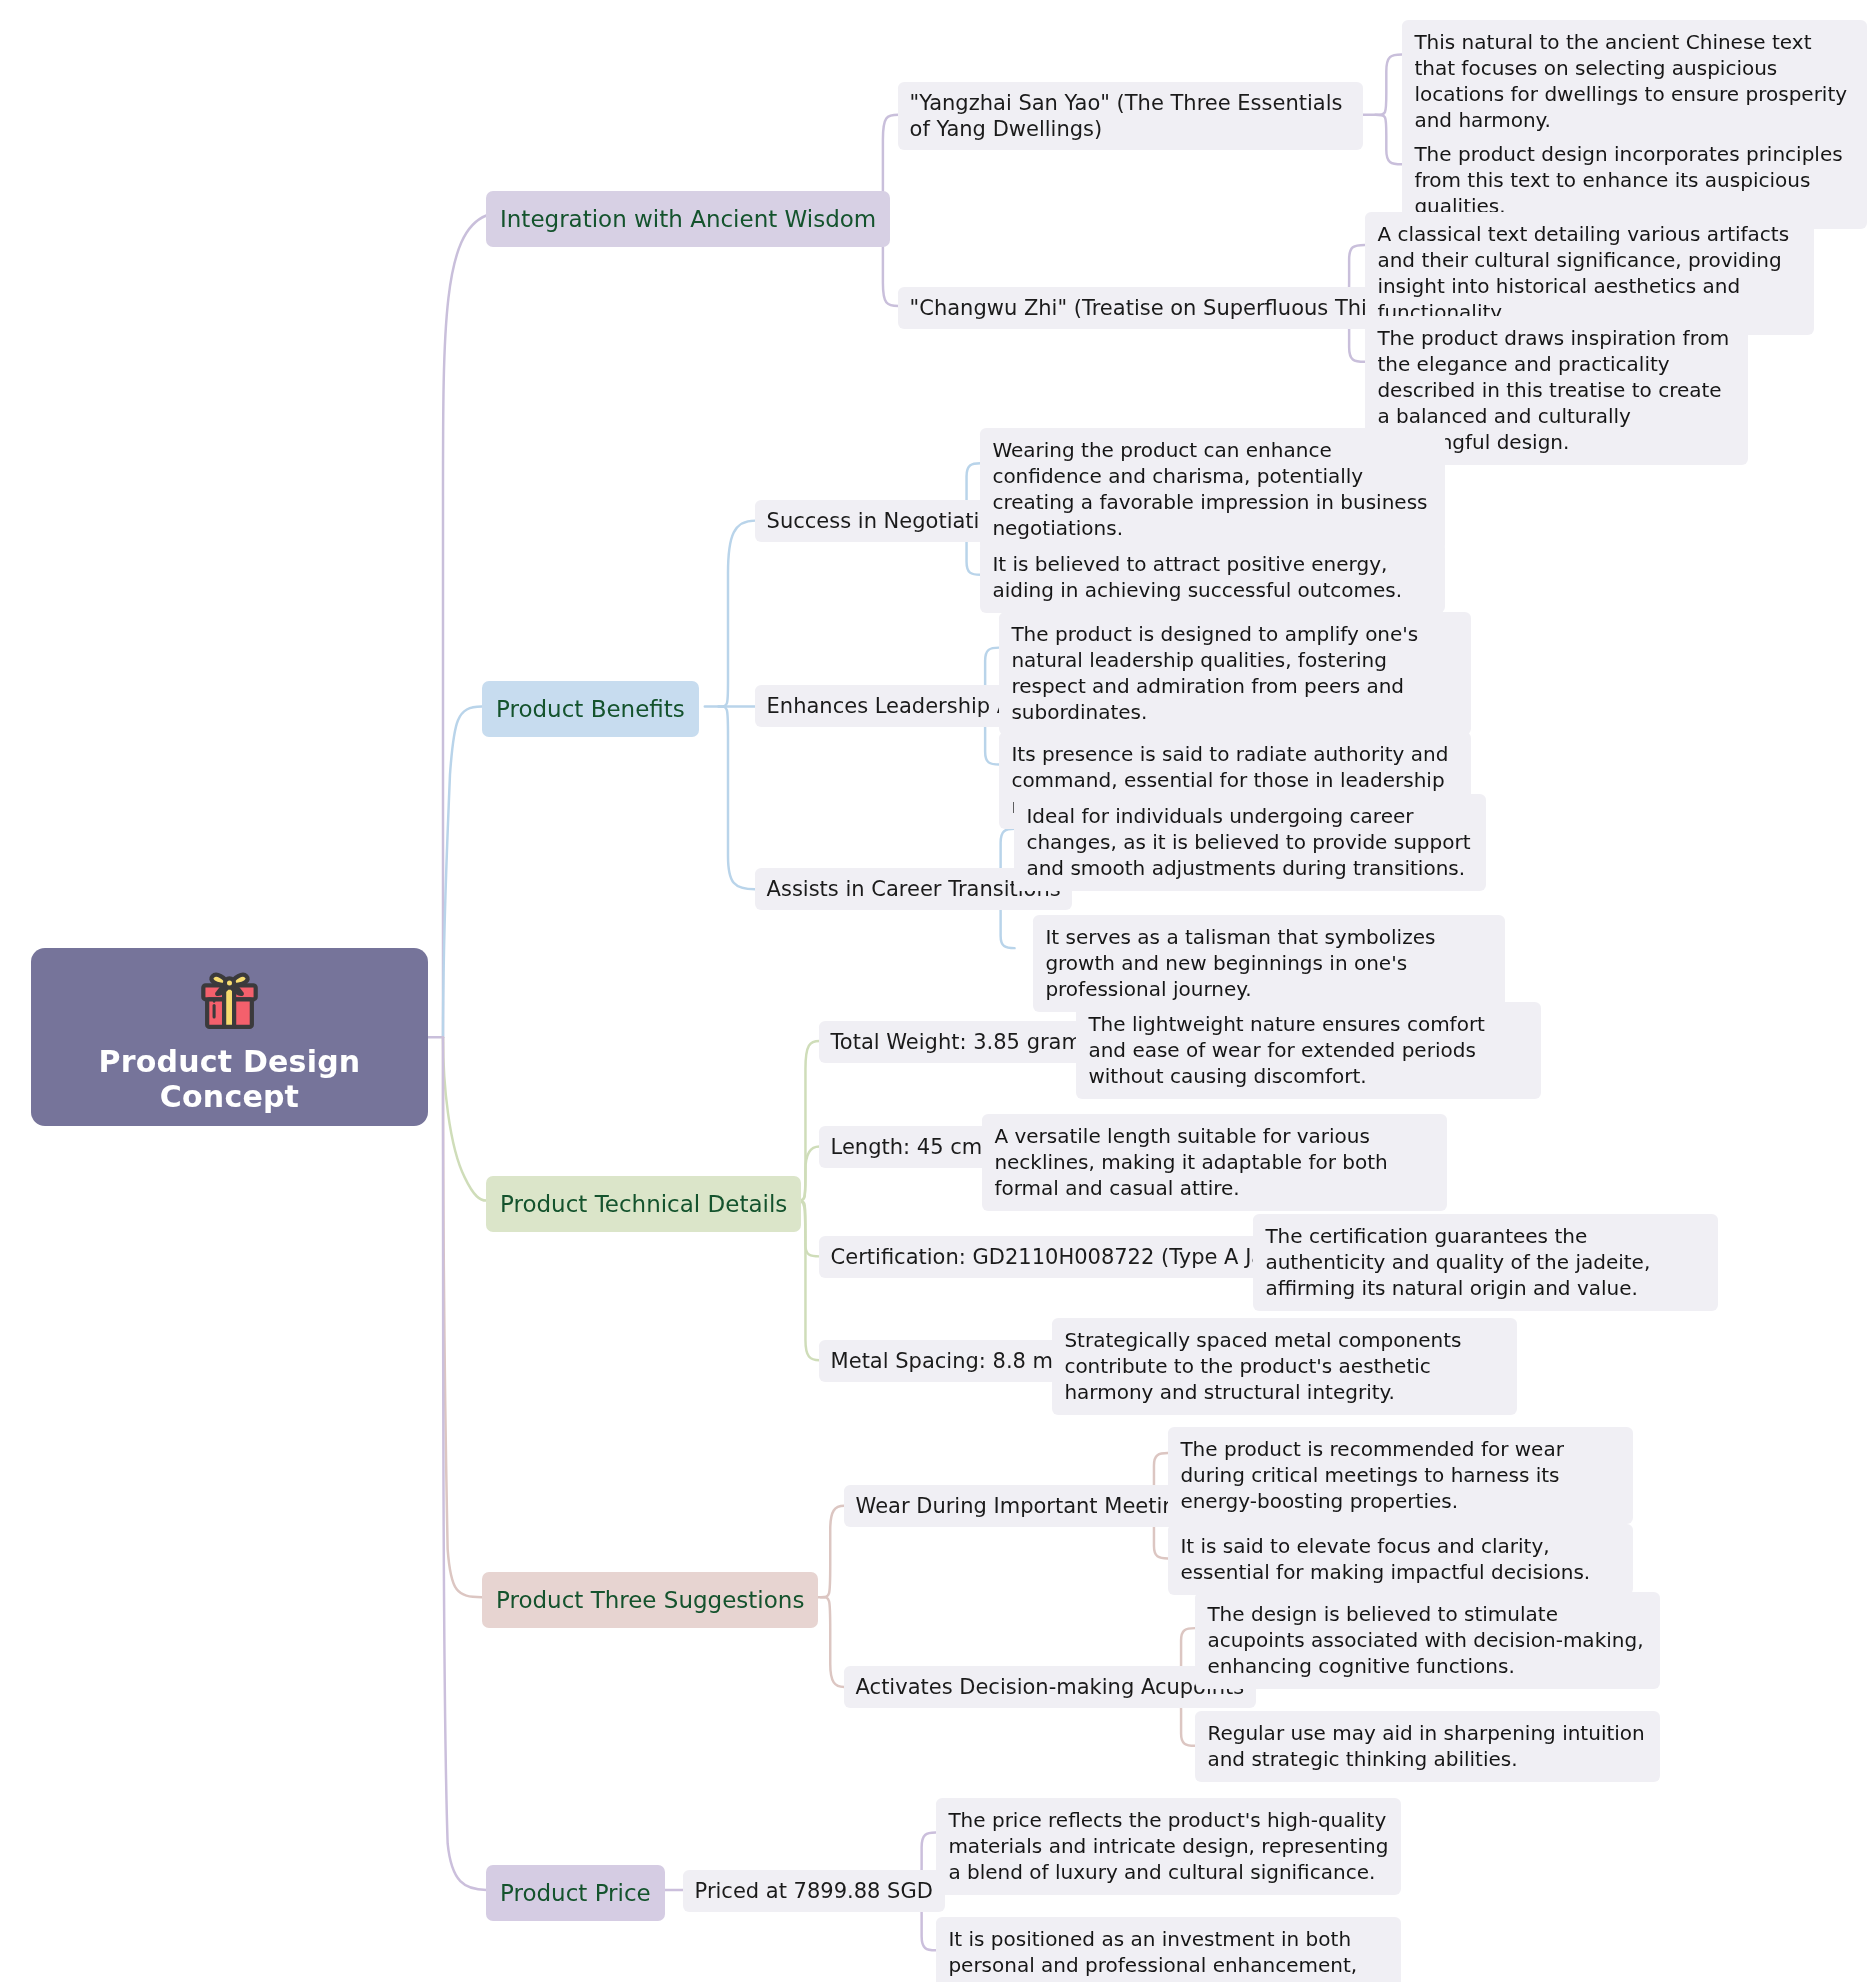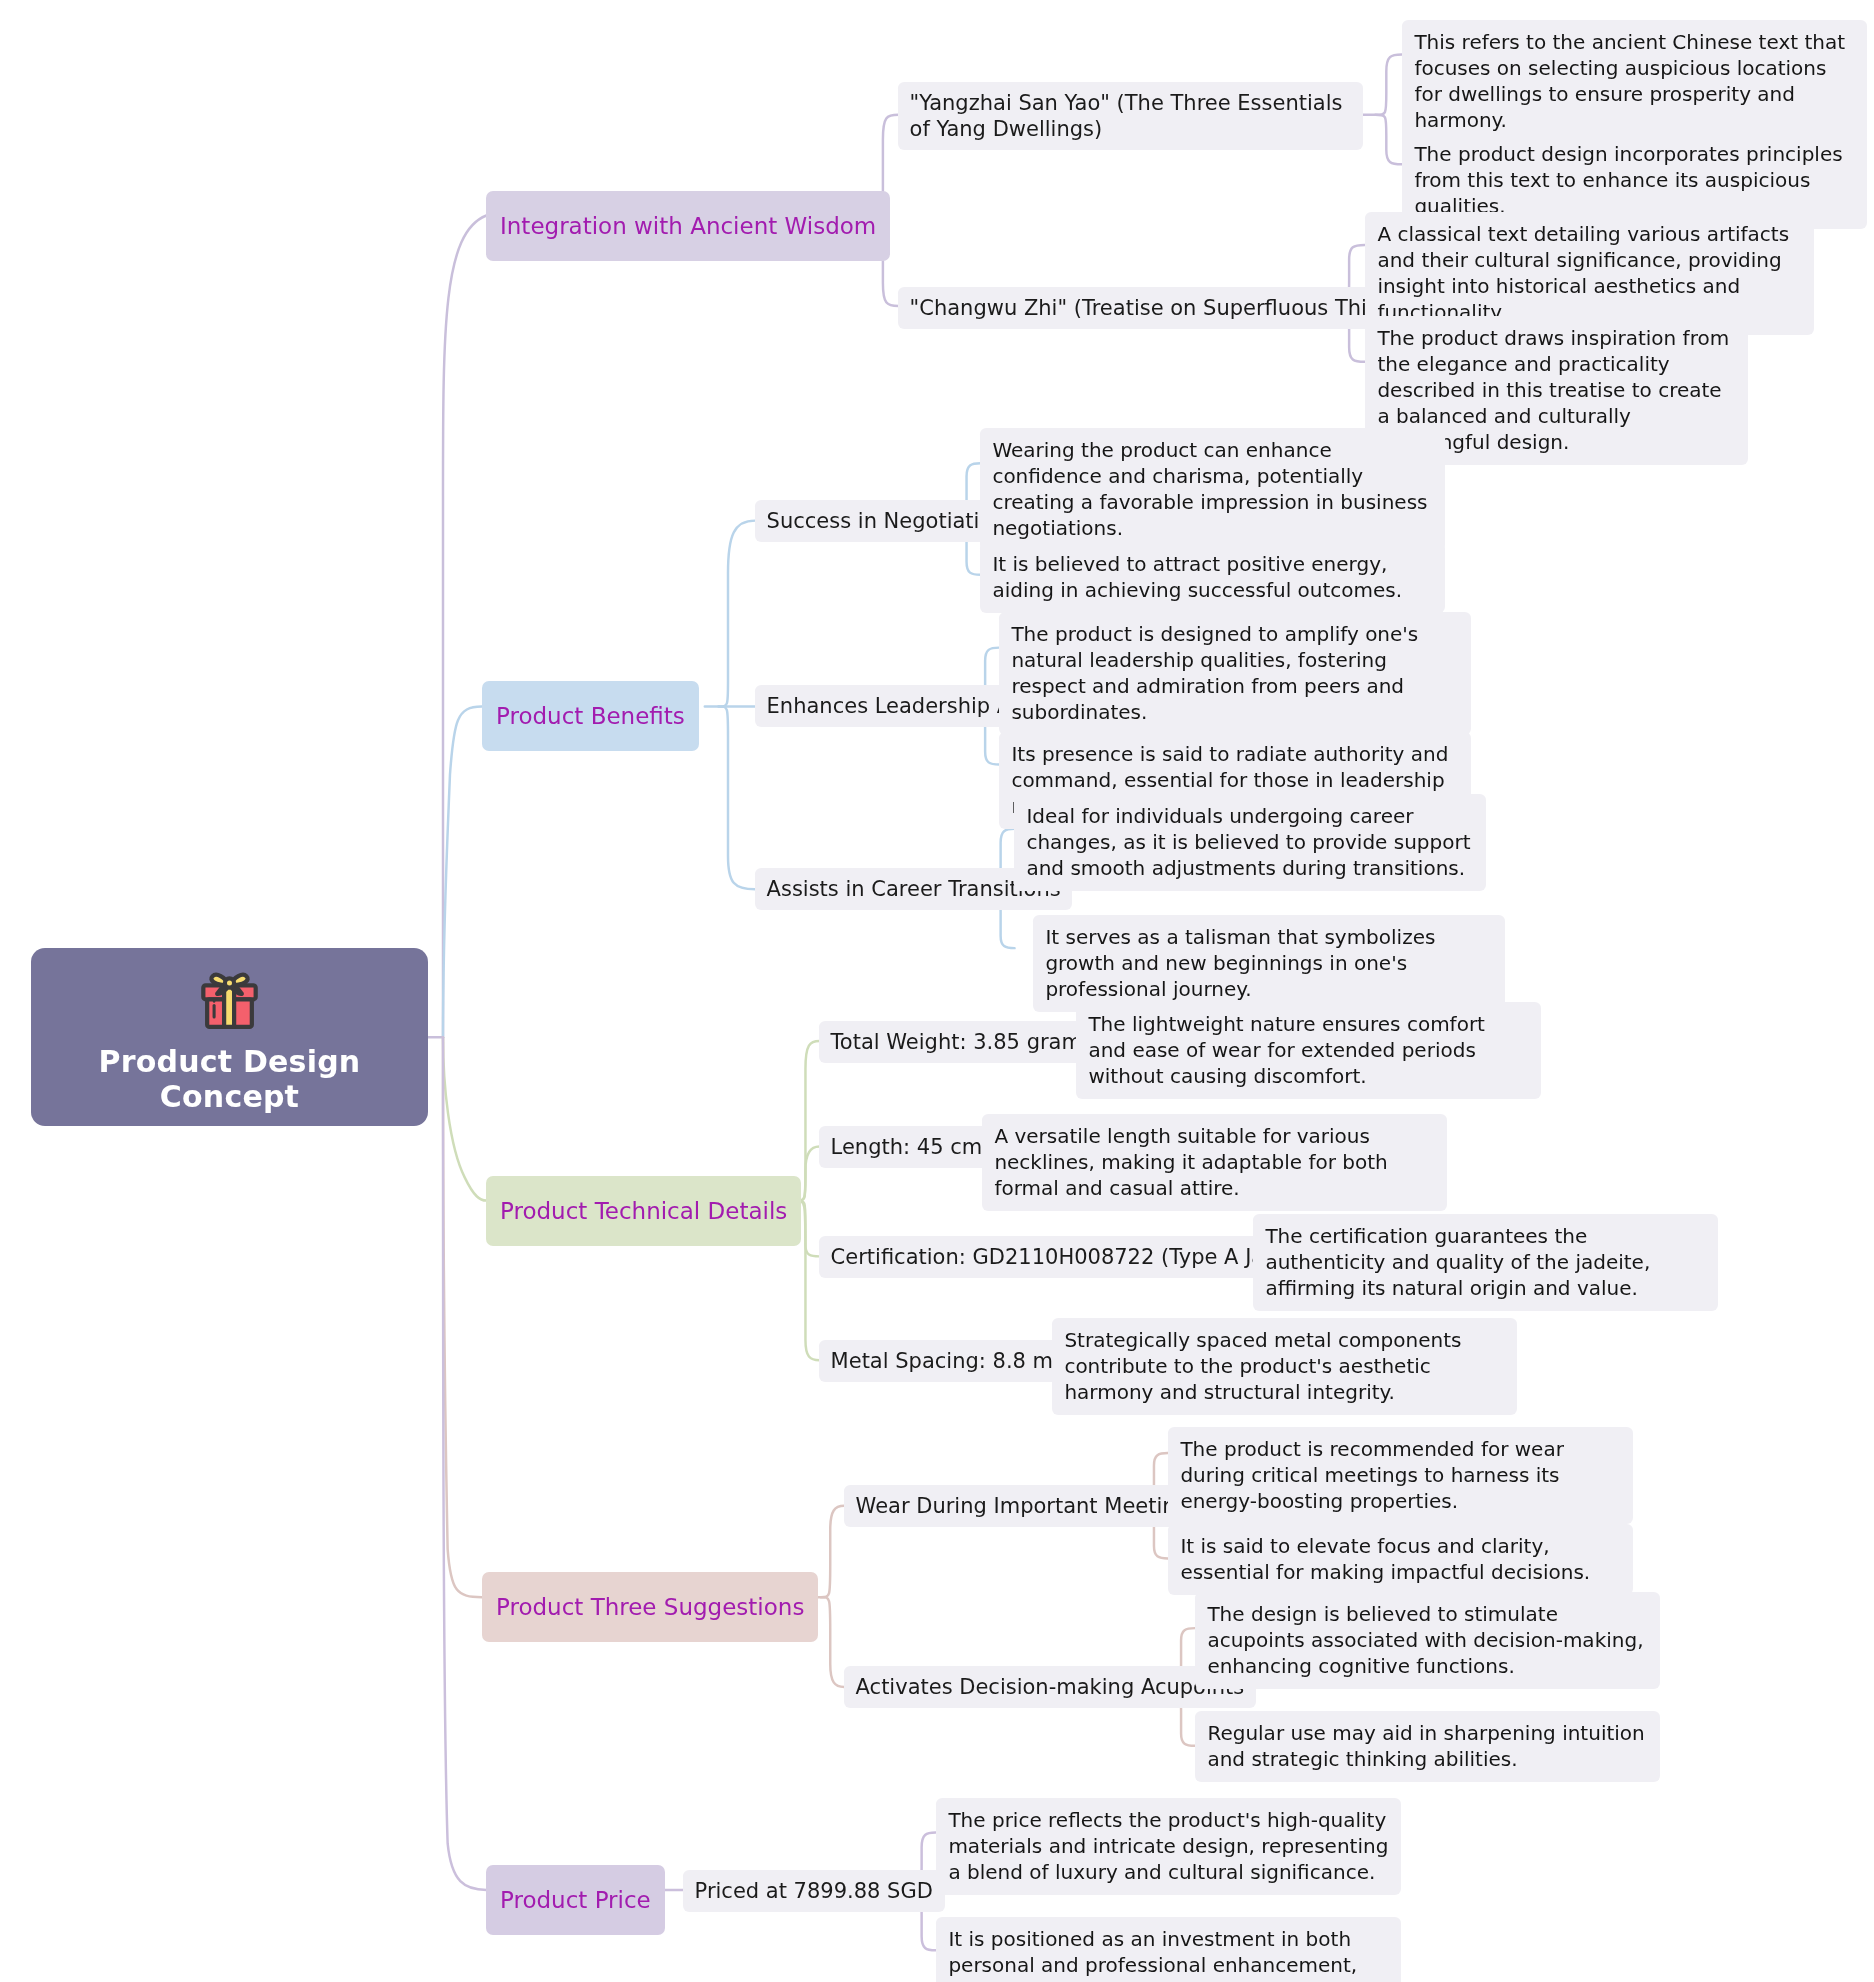--- a/index.html
+++ b/index.html
@@ -21,21 +21,21 @@
     flex-direction:column;justify-content:center;align-items:center;
   }
   .root .giftwrap{width:77px;height:77px;margin-bottom:6.2px;}
   .root-label{
     color:#ffffff;font-size:30px;font-weight:700;text-align:center;
     letter-spacing:0.2px;
   }
 
   
   .branch{
-    border-radius:7px;padding:21px 14px;font-size:23px;color:#a21caf;
+    border-radius:7px;padding:14px 14px;font-size:23px;color:#14532d;
     line-height:1.22;white-space:nowrap;
   }
   .b-purple{background:#d7d0e4;}
   .b-blue{background:#c7dcef;}
   .b-green{background:#dbe5c9;}
   .b-pink{background:#e7d4d1;}
   .b-lilac{background:#d5cce3;}
 
   
   .sub{
@@ -138,21 +138,21 @@
   </div>
 
   <div class="node branch b-purple" style="left:486px;top:191px;">
     <span class="txt">Integration with Ancient Wisdom</span>
   </div>
 
   <div class="node sub" style="left:898px;top:82px;width:465px;">
     <span class="txt">"Yangzhai San Yao" (The Three Essentials of Yang Dwellings)</span>
   </div>
   <div class="node leaf" style="left:1402px;top:20px;width:465px;">
-    <span class="txt">This refers to the ancient Chinese text that focuses on selecting auspicious locations for dwellings to ensure prosperity and harmony.</span>
+    <span class="txt">This natural to the ancient Chinese text that focuses on selecting auspicious locations for dwellings to ensure prosperity and harmony.</span>
   </div>
   <div class="node leaf" style="left:1402px;top:132px;width:465px;">
     <span class="txt">The product design incorporates principles from this text to enhance its auspicious qualities.</span>
   </div>
 
   <div class="node sub nowrap" style="left:898px;top:287px;">
     <span class="txt">"Changwu Zhi" (Treatise on Superfluous Things)</span>
   </div>
   <div class="node leaf" style="left:1365px;top:212px;width:449px;justify-content:flex-end;">
     <span class="txt">A classical text detailing various artifacts and their cultural significance, providing insight into historical aesthetics and functionality.</span>

